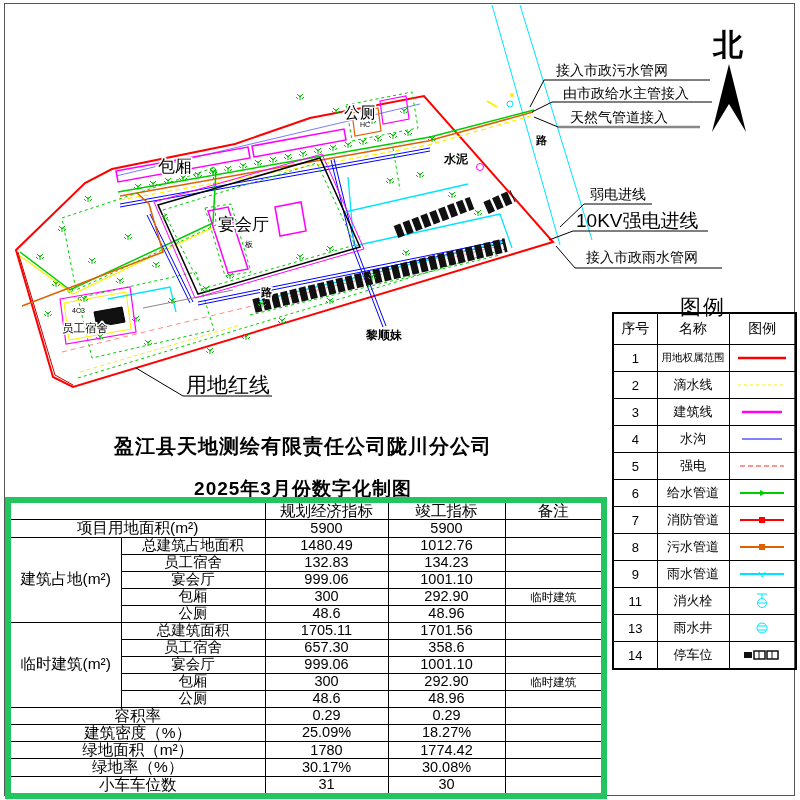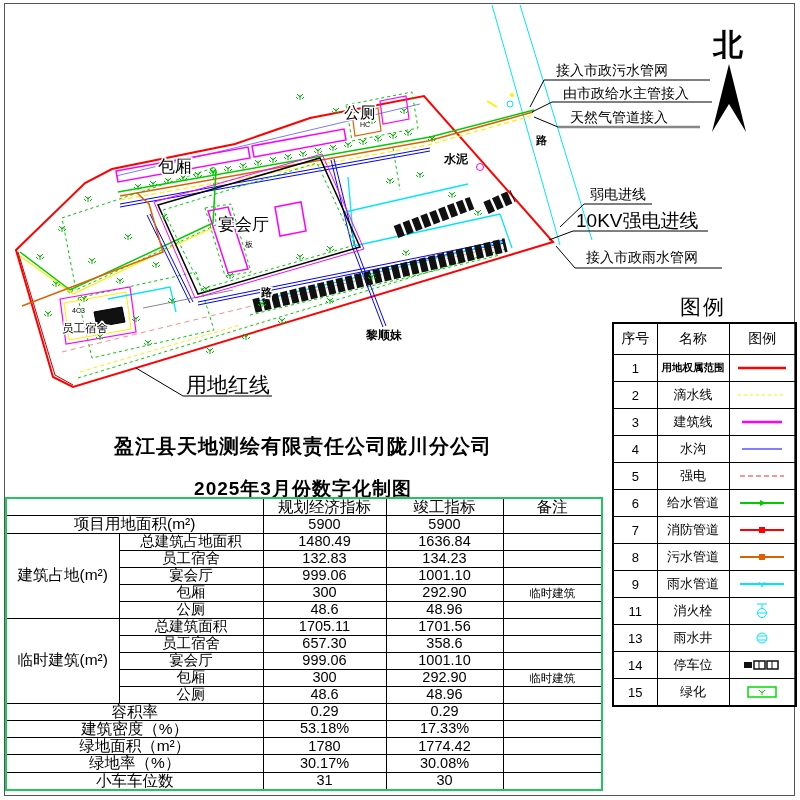--- a/index.html
+++ b/index.html
@@ -6,33 +6,33 @@
     font-family:"Liberation Sans","DejaVu Sans",sans-serif;}
   #stage{position:absolute;left:0;top:0;width:800px;height:800px;}
   #frame{position:absolute;left:4px;top:3px;width:789px;height:791px;border:1px solid #555;}
   svg text{fill:#000;}
   .plan-label{paint-order:stroke;stroke:#fff;stroke-width:3px;}
   .callout-text{font-size:14px;}
   #title-block{position:absolute;left:5px;top:433px;width:596px;text-align:center;font-weight:bold;}
   #title-block .t1{font-size:20px;letter-spacing:1px;}
   #title-block .t2{font-size:19px;margin-top:16px;letter-spacing:1px;}
   table{border-collapse:collapse;table-layout:fixed;}
-  #main-table{position:absolute;left:5px;top:497px;width:596px;border:2px solid #22c55e;padding-left:12px;}
+  #main-table{position:absolute;left:5px;top:497px;width:596px;border:6px solid #22c55e;padding-left:12px;}
   #main-table td,#main-table th{border:1px solid #000;padding:0;height:16px;line-height:1.05;
     text-align:center;font-weight:normal;font-size:14.5px;overflow:hidden;white-space:nowrap;}
   #main-table .grp{font-size:15.5px;}
   #main-table .hdr{font-size:15.5px;}
   #main-table .note{font-size:11.5px;}
   #legend-title{position:absolute;left:648px;top:293px;width:110px;text-align:center;font-size:21px;letter-spacing:2px;}
-  #legend-table{position:absolute;left:612px;top:322px;width:183px;border:2px solid #000;}
+  #legend-table{position:absolute;left:612px;top:312px;width:183px;border:2px solid #000;}
   #legend-table td,#legend-table th{border:1px solid #000;padding:0;text-align:center;
     font-weight:normal;font-size:13px;overflow:hidden;white-space:nowrap;}
   #legend-table th{height:30px;font-size:14px;}
   #legend-table td{height:26px;}
-  #legend-table .nm-sm{font-size:10.5px;font-weight:bold;}
+  #legend-table .nm-sm{font-size:10.5px;}
   .symcell svg{display:block;margin:0 auto;}
 </style>
 </head>
 <body>
 
 <div id="stage">
   <div id="frame"></div>
 
   <svg width="800" height="440" viewBox="0 0 800 440" style="position:absolute;left:0;top:0;">
     <defs>
@@ -263,21 +263,21 @@
     <tr>
       <td colspan="2" class="grp">项目用地面积(m²)</td>
       <td>5900</td>
       <td>5900</td>
       <td class="note"></td>
     </tr>
     <tr>
       <td rowspan="5" class="grp">建筑占地(m²)</td>
       <td>总建筑占地面积</td>
       <td>1480.49</td>
-      <td>1636.84</td>
+      <td>1012.76</td>
       <td class="note"></td>
     </tr>
     <tr>
       <td>员工宿舍</td>
       <td>132.83</td>
       <td>134.23</td>
       <td class="note"></td>
     </tr>
     <tr>
       <td>宴会厅</td>
@@ -329,22 +329,22 @@
       <td class="note"></td>
     </tr>
     <tr>
       <td colspan="2" class="grp">容积率</td>
       <td>0.29</td>
       <td>0.29</td>
       <td class="note"></td>
     </tr>
     <tr>
       <td colspan="2" class="grp">建筑密度（%）</td>
-      <td>53.18%</td>
-      <td>17.33%</td>
+      <td>25.09%</td>
+      <td>18.27%</td>
       <td class="note"></td>
     </tr>
     <tr>
       <td colspan="2" class="grp">绿地面积（m²）</td>
       <td>1780</td>
       <td>1774.42</td>
       <td class="note"></td>
     </tr>
     <tr>
       <td colspan="2" class="grp">绿地率（%）</td>
@@ -488,25 +488,15 @@
       <td class="symcell">
             <svg width="56" height="20">
               <rect x="10" y="7" width="8" height="6" fill="#111"></rect>
               <rect x="20" y="6" width="11" height="8" fill="none" stroke="#111" stroke-width="1.5"></rect>
               <line x1="25" y1="6" x2="25" y2="14" stroke="#111"></line>
               <rect x="33" y="6" width="11" height="8" fill="none" stroke="#111" stroke-width="1.5"></rect>
               <line x1="38" y1="6" x2="38" y2="14" stroke="#111"></line>
             </svg>
           </td>
     </tr>
-    <tr>
-      <td>15</td>
-      <td>绿化</td>
-      <td class="symcell">
-            <svg width="56" height="20">
-              <rect x="14" y="5" width="28" height="10" fill="none" stroke="#00dd00" stroke-width="1.5"></rect>
-              <path d="M28,13 L28,9 M28,11 L25,8 M28,11 L31,8" stroke="#00dd00" fill="none"></path>
-            </svg>
-          </td>
-    </tr>
   </tbody>
     </table>
 </div>
 
 </body></html>

